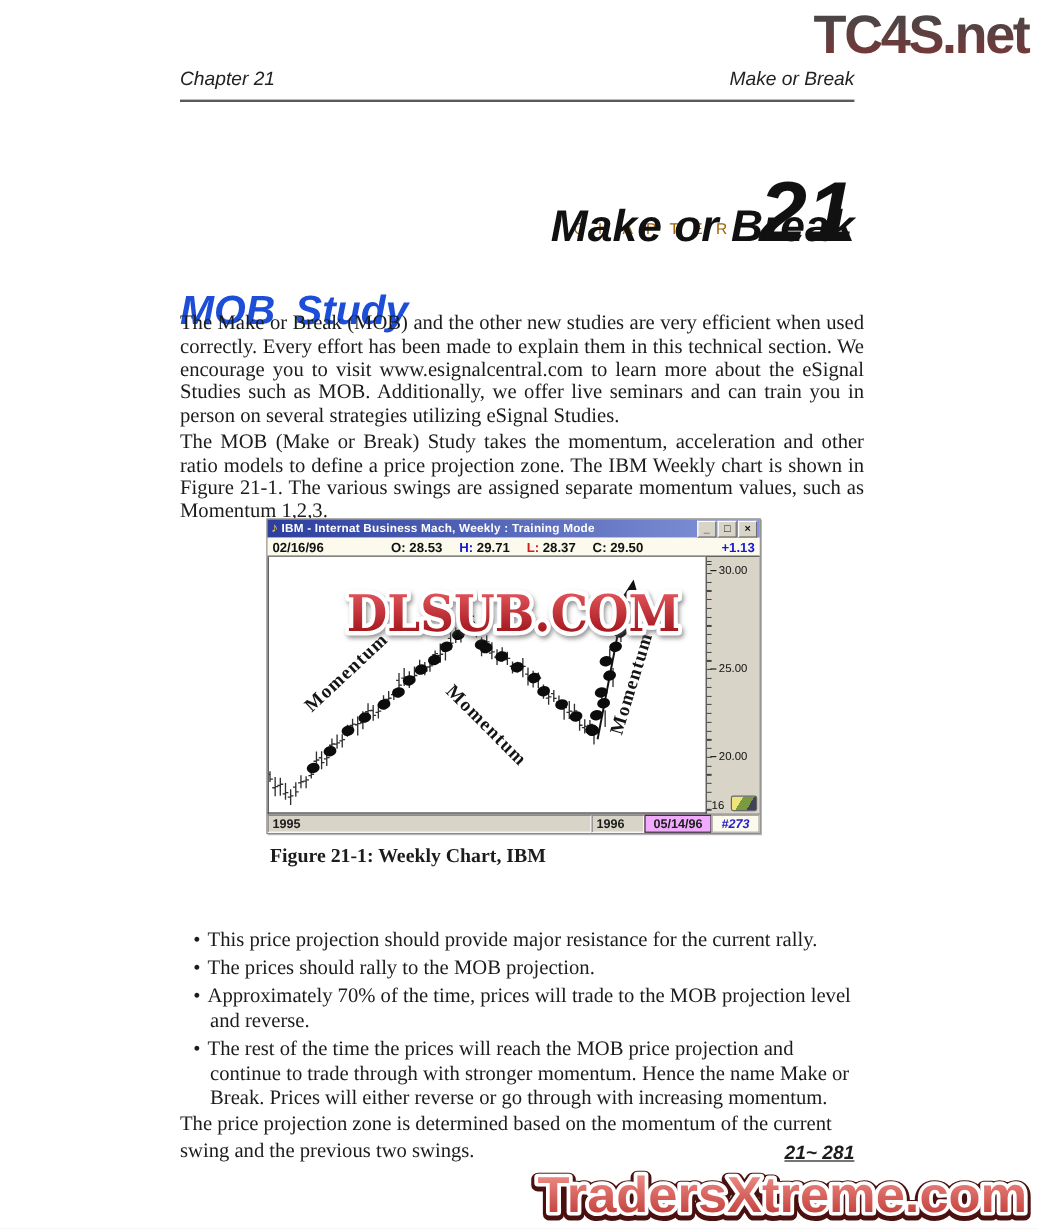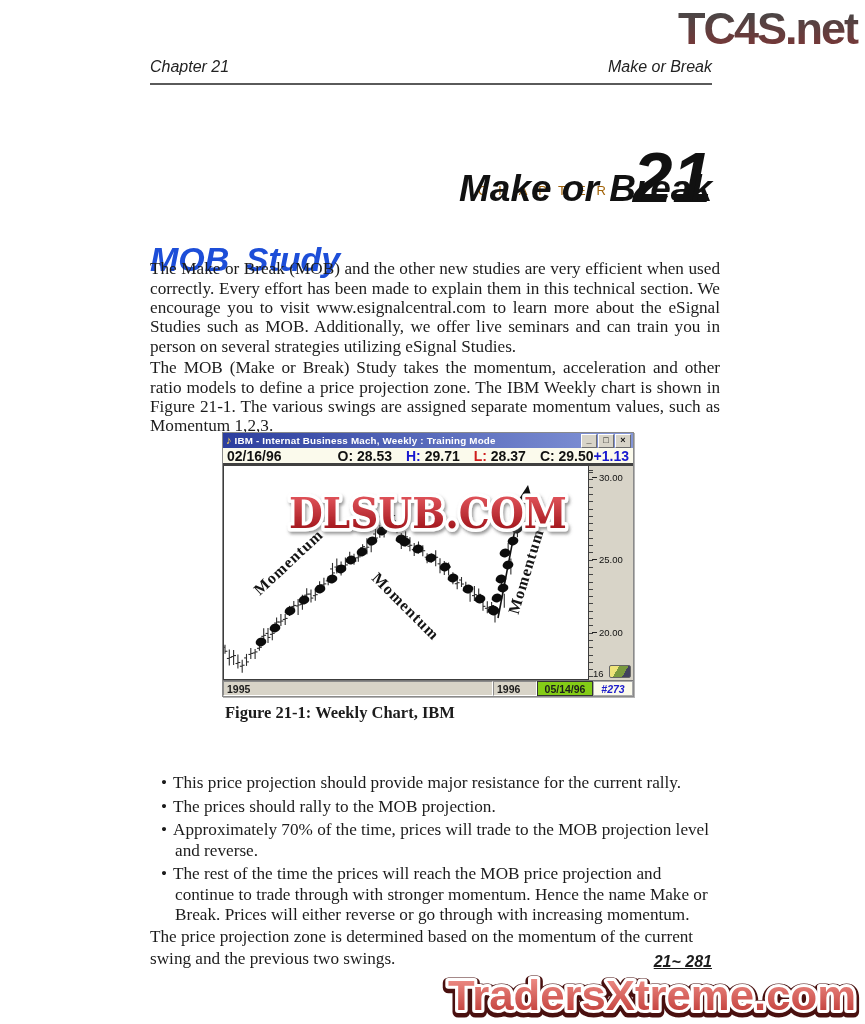--- a/index.html
+++ b/index.html
@@ -42,22 +42,22 @@
           border:1px solid #8a8a8a;box-shadow:1px 1px 0 #b5b5b5;font-family:"Liberation Sans",sans-serif;}
   .titlebar{height:15px;display:flex;align-items:center;padding:0 2px;
             background:linear-gradient(90deg,var(--titlebar-a,#2c3e9e),var(--titlebar-b,#8496d8));}
   .win-icon{color:#ffd34d;font-size:11px;line-height:11px;margin:0 3px 0 1px;}
   .win-title{flex:1;color:var(--titlebar-text,#fff);font-size:9.8px;font-weight:bold;letter-spacing:.2px;
              white-space:nowrap;overflow:hidden;}
   .win-btns{display:flex;gap:1px;}
   .win-btn{width:14px;height:12px;background:var(--chrome,#d8d4c8);border:1px solid;
            border-color:#fff #6e6e6e #6e6e6e #fff;font-size:9px;line-height:10px;font-weight:bold;
            text-align:center;color:#111;}
-  .quotebar{height:15px;display:flex;align-items:flex-start;background:var(--quote-bg,#fbfaec);
-            border-bottom:3px solid #404040;font-size:14px;font-weight:bold;color:#111;}
+  .quotebar{height:15px;display:flex;align-items:flex-end;background:var(--quote-bg,#fbfaec);
+            border-bottom:1px solid #404040;font-size:11px;font-weight:bold;color:#111;}
   .quotebar .qdate{margin-left:4px;}
   .quotebar .qo{margin-left:56px;} .quotebar .qh{margin-left:14px;} .quotebar .ql{margin-left:14px;}
   .quotebar .qc{margin-left:14px;}
   .lblH{color:var(--quote-blue,#1818cf);} .lblL{color:var(--quote-red,#cf1d1d);}
   .qchg{margin-left:auto;margin-right:4px;color:var(--quote-blue,#1818cf);}
   .chartrow{display:flex;}
   .plot{position:relative;width:364px;height:213px;background:#fff;
         border:1px solid var(--plot-border,#3c3c3c);border-top-width:0;}
   .plot svg.plot-svg{position:absolute;left:0;top:0;}
   .watermark{position:absolute;left:58px;top:18px;z-index:5;text-align:center;}
@@ -68,21 +68,21 @@
   .ylab{position:absolute;left:3px;display:flex;align-items:center;height:12px;}
   .ylab::before{content:"";display:inline-block;width:5px;height:1px;background:#222;margin-right:2px;}
   .ycut{position:absolute;left:4px;bottom:1px;}
   .mini-logo{position:absolute;right:2px;bottom:2px;width:20px;height:11px;border:1px solid #666;border-radius:2px;
              background:linear-gradient(120deg,#efe47a 0 35%,#7a9a3f 35% 70%,#41415e 70%);}
   .timebar{height:15px;display:flex;font-size:10.5px;font-weight:bold;align-items:stretch;
            border-top:1px solid #777;}
   .tcell{border:1px solid;border-color:#8b8b8b #fff #fff #8b8b8b;display:flex;align-items:center;
          padding:0 3px;background:var(--chrome,#d8d4c8);}
   .t1995{flex:1;} .t1996{width:36px;}
-  .tdate{width:48px;background:#84cc16;border:1px solid #333;justify-content:center;}
+  .tdate{width:48px;background:#f0abfc;border:1px solid #333;justify-content:center;}
   .tbar{width:32px;background:var(--quote-bg,#fbfaec);color:var(--barnum-blue,#2020cc);
         font-style:italic;justify-content:center;border:1px solid #aaa;}
 </style>
 </head>
 <body>
 
 <div class="page">
 
   <div class="top-logo">
     <svg width="236" height="52" viewBox="0 0 236 52">

